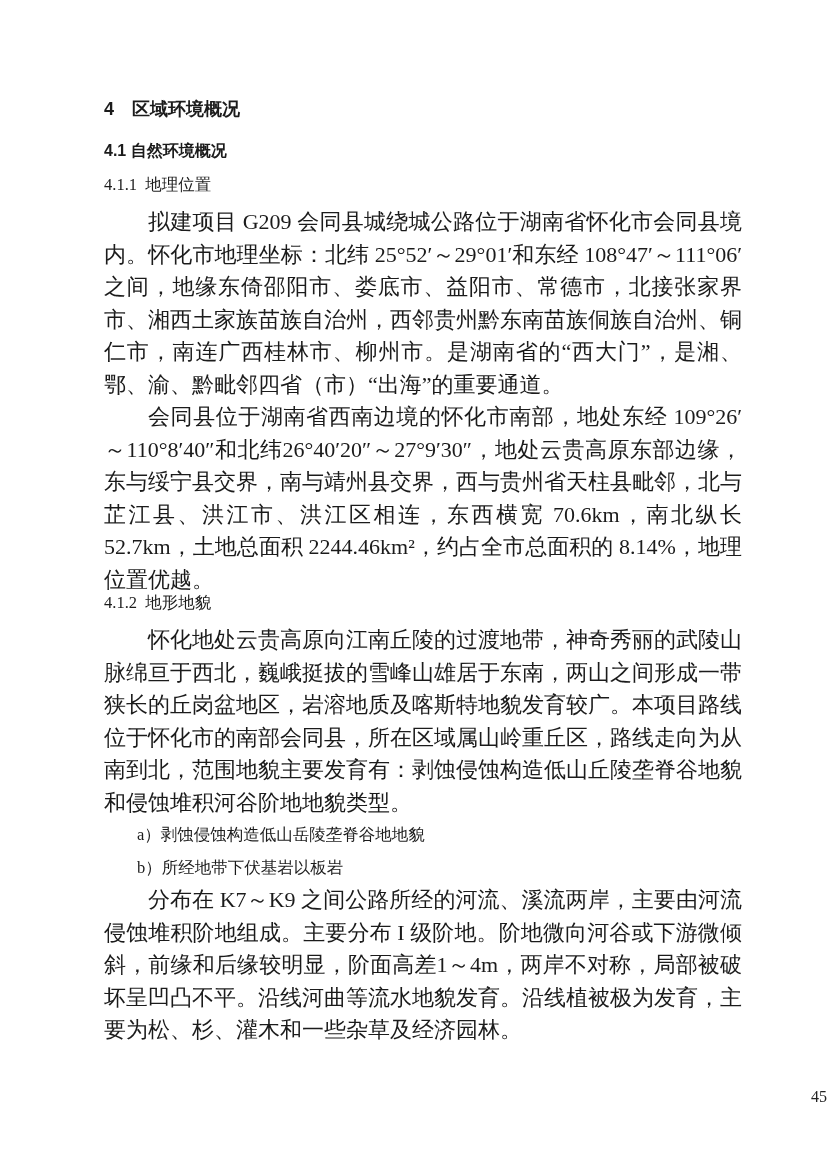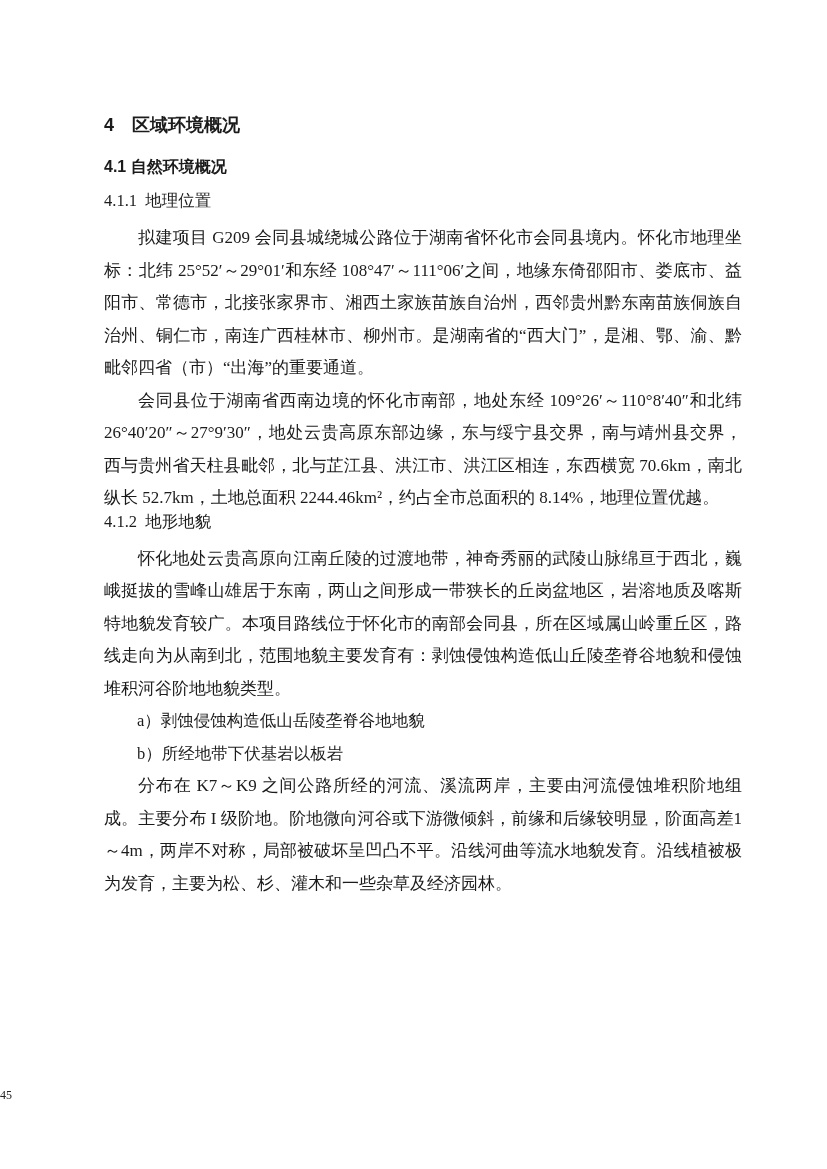--- a/index.html
+++ b/index.html
@@ -21,21 +21,21 @@
     position: absolute;
     left: 104px;
     top: 88px;
     width: 638px;
   }
   .h1 {
     font-family: "Liberation Sans", "DejaVu Sans", sans-serif;
     font-weight: bold;
     font-size: 18px;
     line-height: 26px;
-    margin: 24px 0 16px 0;
+    margin: 8px 0 16px 0;
     white-space: pre-wrap;
   }
   .h2 {
     font-family: "Liberation Sans", "DejaVu Sans", sans-serif;
     font-weight: bold;
     font-size: 16px;
     line-height: 26px;
     margin: 0 0 8px 0;
     white-space: pre-wrap;
   }
@@ -43,40 +43,40 @@
     font-weight: normal;
     font-size: 16.5px;
     line-height: 26px;
     margin: 0 0 8px 0;
     white-space: pre-wrap;
   }
   .h3.tight-top {
     margin-top: -6px;
   }
   .para {
-    font-size: 17px;
+    font-size: 22px;
     line-height: 32.5px;
     margin: 0;
     text-indent: 2em;
     text-align: justify;
     text-justify: inter-ideograph;
   }
   .list-item {
     font-size: 16.5px;
     line-height: 32.5px;
     margin: 0;
     text-indent: 2em;
   }
   .footer {
     position: absolute;
     left: 0;
     right: 0;
     top: 1088px;
-    text-align: left;
-    font-size: 12px;
+    text-align: right;
+    font-size: 16px;
     color: #222222;
   }
 </style>
 </head>
 <body>
 
 <div class="page">
   <div class="content">
     <div class="h1">4　区域环境概况</div>
     <div class="h2">4.1 自然环境概况</div>

